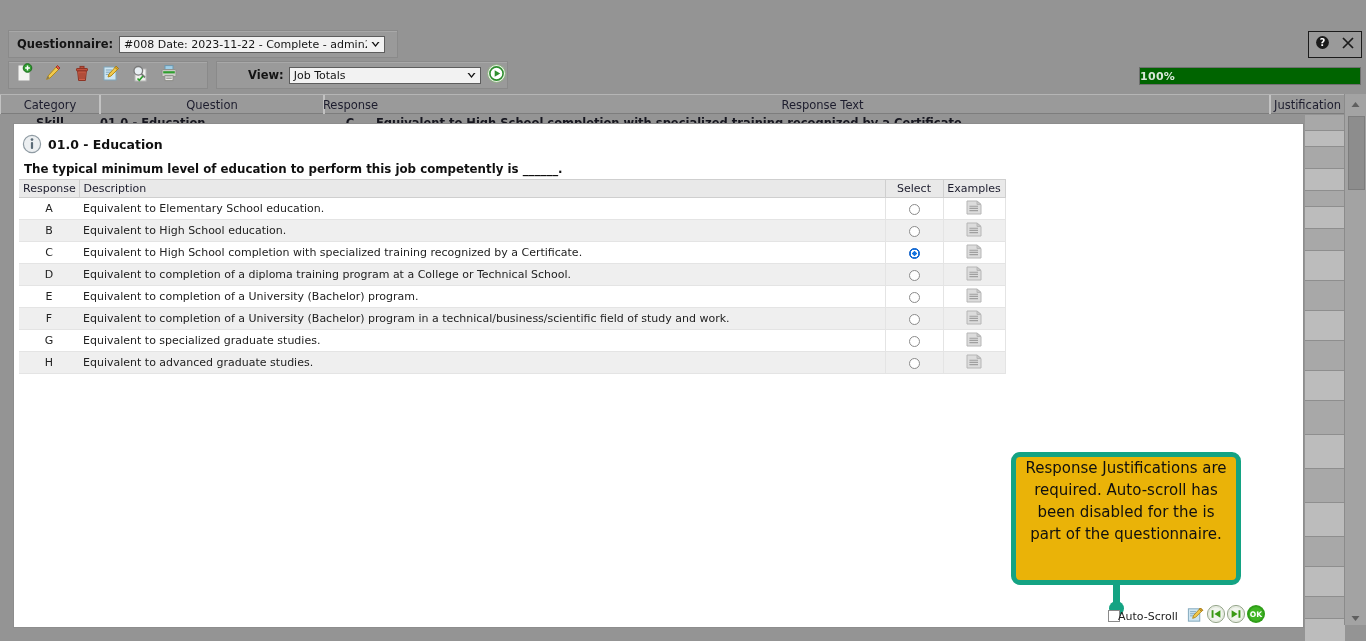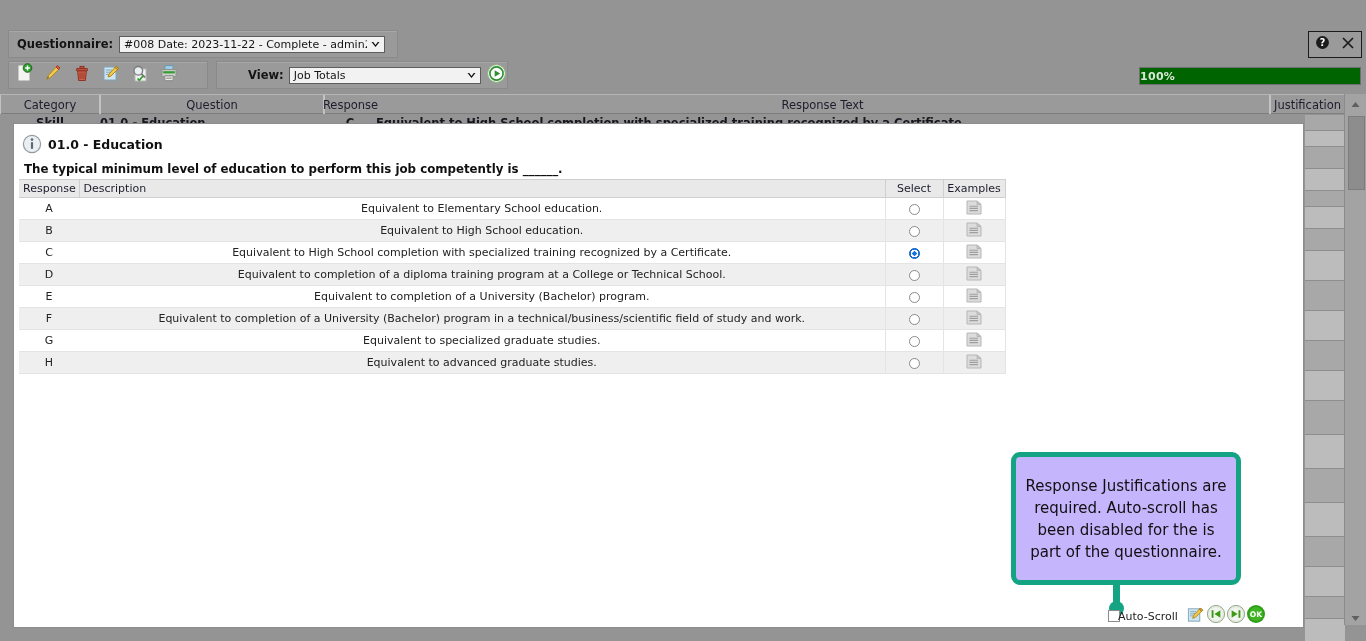--- a/index.html
+++ b/index.html
@@ -202,21 +202,20 @@
     box-sizing: border-box;
   }
   .rtable th.c-select, .rtable th.c-examples { text-align: center; padding: 0; margin-top: 48px; }
   .rtable td {
     height: 22px;
     font-size: 11px; color: #222;
     border-bottom: 1px solid #e4e4e4;
     padding: 0 4px;
     box-sizing: border-box;
     background: #ffffff;
-    text-align: center;
   }
   .rtable tr.alt td { background: #efefef; }
   .rtable td.c-resp { text-align: center; width: 60px; }
   .rtable td.c-desc { width: 750px; }
   .rtable td.c-select {
     width: 58px; text-align: center; padding: 0;
     border-left: 1px solid #e4e4e4;
     border-right: 1px solid #e4e4e4;
   }
   .rtable th.c-select { width: 58px; border-left: 1px solid #cfcfcf; }
@@ -236,25 +235,25 @@
   .radio.checked {
     border: 1px solid #1060c8;
     background: radial-gradient(circle, #1574e0 0 33%, #ffffff 36% 60%, #1574e0 63% 100%);
   }
   .doc-icon { display: inline-block; vertical-align: middle; }
 
   
   .callout {
     position: absolute; left: 1011px; top: 452px;
     width: 230px; height: 133px;
-    background: #c4b5fd;
+    background: #eab308;
     border: 5px solid #14a383;
     border-radius: 9px;
     box-sizing: border-box;
-    display: flex; align-items: center; justify-content: center;
+    display: flex; justify-content: center;
     text-align: center;
   }
   .callout-text {
     font-size: 15px; color: #101010; line-height: 22px;
     font-family: "DejaVu Sans", "Liberation Sans", sans-serif;
     padding: 0 6px;
   }
   .callout-stem {
     position: absolute; left: 1113px; top: 584px;
     width: 7px; height: 23px; background: #14a383;

